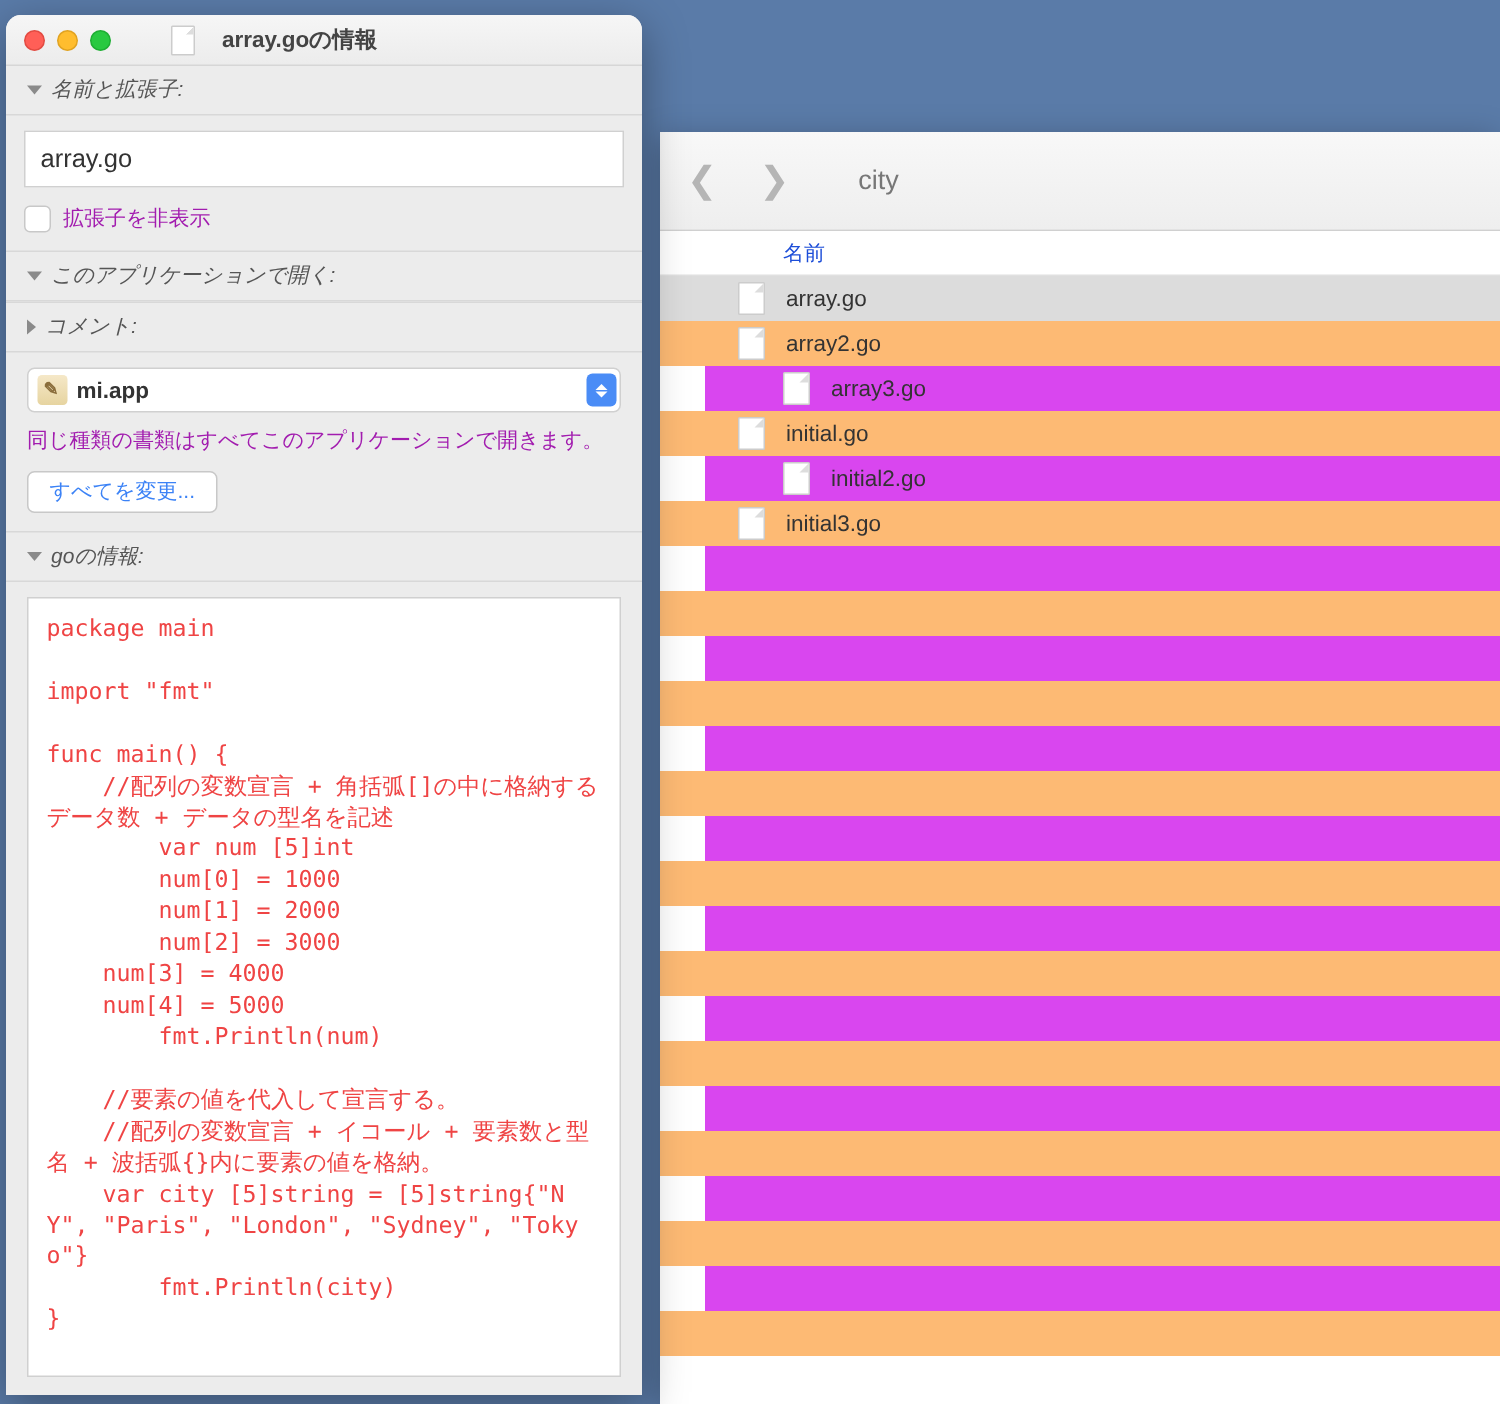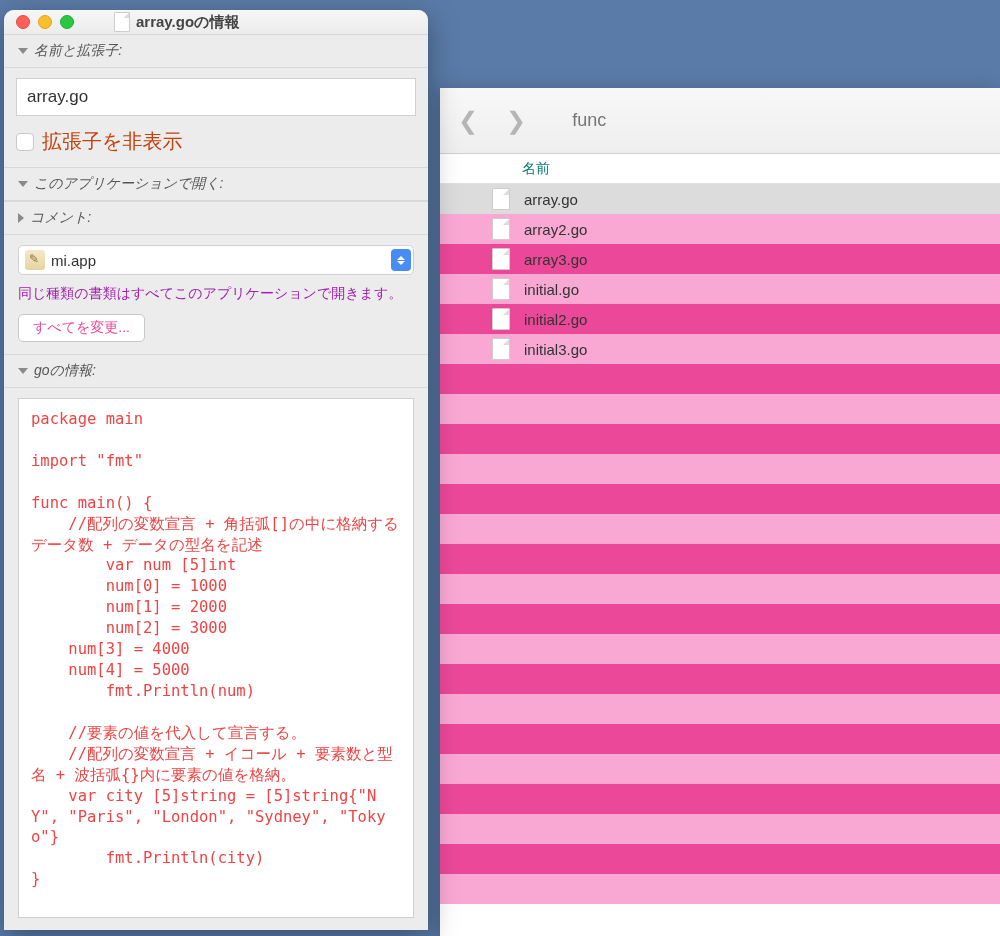--- a/index.html
+++ b/index.html
@@ -38,23 +38,23 @@
     .light {
       width: 14px;
       height: 14px;
       border-radius: 50%;
     }
     .light.close { background: #ff5f57; border: 0.5px solid #e24b42; }
     .light.min { background: #ffbd2e; border: 0.5px solid #e1a321; }
     .light.max { background: #28c940; border: 0.5px solid #1eae33; }
     .title-content {
       display: flex;
-      align-items: flex-end;
+      align-items: flex-start;
       margin-left: 40px;
-      gap: 6px;
+      gap: 18px;
     }
     .file-icon-small {
       width: 16px;
       height: 20px;
       background: #fff;
       border: 1px solid #ccc;
       border-radius: 1px;
       position: relative;
     }
     .file-icon-small::after {
@@ -121,30 +121,31 @@
       gap: 8px;
       margin-top: 12px;
     }
     .checkbox {
       width: 18px;
       height: 18px;
       border: 1px solid #c8c8c8;
       border-radius: 4px;
       background: #fff;
     }
-    .checkbox-label { font-size: 20px; color: #c2410c; }
+    .checkbox-label { font-size: 14px; color: #a21caf; }
     
     .select-row {
       display: flex;
       align-items: center;
       background: #fff;
       border: 1px solid #d0d0d0;
       border-radius: 5px;
       padding: 2px 2px 2px 6px;
       height: 30px;
+      font-weight: bold;
     }
     .app-icon {
       width: 20px;
       height: 20px;
       background: linear-gradient(#f5e8c8, #e6d4a0);
       border-radius: 3px;
       position: relative;
       margin-right: 6px;
     }
     .app-icon::after {
@@ -185,21 +186,21 @@
       margin-top: 8px;
       line-height: 1.5;
     }
     .button {
       display: inline-block;
       padding: 4px 14px;
       background: #fff;
       border: 1px solid #c8c8c8;
       border-radius: 5px;
       font-size: 14px;
-      color: #ec4899;
+      color: #3b82f6;
       margin-top: 10px;
     }
     
     .preview-box {
       background: #fff;
       border: 1px solid #d0d0d0;
       padding: 10px 12px;
       font-family: "Menlo", "Monaco", monospace;
       font-size: 15.5px;
       line-height: 1.35;
@@ -244,35 +245,35 @@
       color: #777;
       margin-left: 18px;
     }
     .column-header {
       height: 30px;
       border-bottom: 1px solid #e0e0e0;
       display: flex;
       align-items: center;
       padding: 0 0 0 82px;
       font-size: 14px;
-      color: #0f766e;
+      color: #1d4ed8;
     }
     .file-list {
       flex: 1;
       overflow: hidden;
     }
     .file-row {
       height: 30px;
       display: flex;
       align-items: center;
       padding: 0 0 0 28px;
       gap: 8px;
     }
-    .file-row.even { background: #ec4899; }
-    .file-row.odd { background: #f9a8d4; }
+    .file-row.even { background: #d946ef; margin-left: 30px; }
+    .file-row.odd { background: #fdba74; }
     .file-row.selected { background: #dcdcdc; }
     .disclosure-tri {
       width: 0;
       height: 0;
       border-top: 5px solid transparent;
       border-bottom: 5px solid transparent;
       border-left: 6px solid #a0a0a0;
       visibility: hidden;
     }
     .file-icon {
@@ -300,21 +301,21 @@
       margin-left: 6px;
     }
   </style>
 </head>
 <body>
 
 <div class="finder-window">
   <div class="finder-toolbar">
     <span class="nav-arrow">❮</span>
     <span class="nav-arrow">❯</span>
-    <span class="folder-name">func</span>
+    <span class="folder-name">city</span>
   </div>
   <div class="column-header">
     <span>名前</span>
   </div>
   <div class="file-list" id="file-list">
       <div class="file-row selected">
         <div class="disclosure-tri"></div>
         <div class="file-icon"></div>
         <span class="file-name">array.go</span>
       </div>

